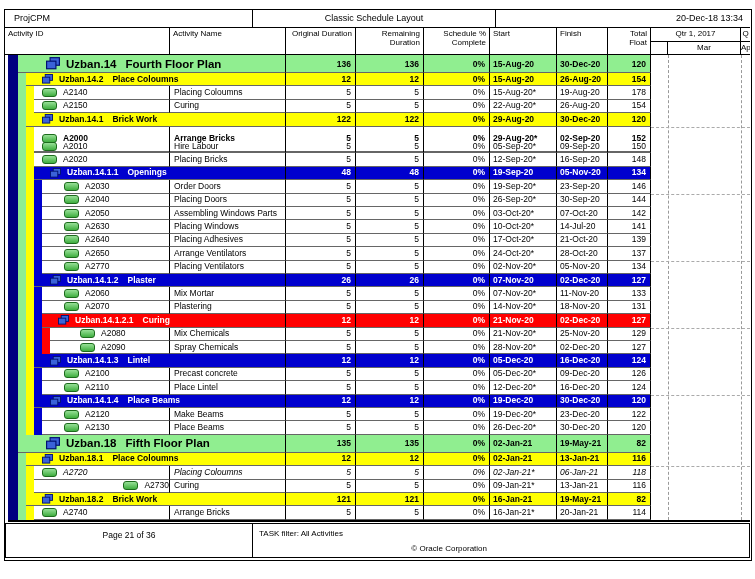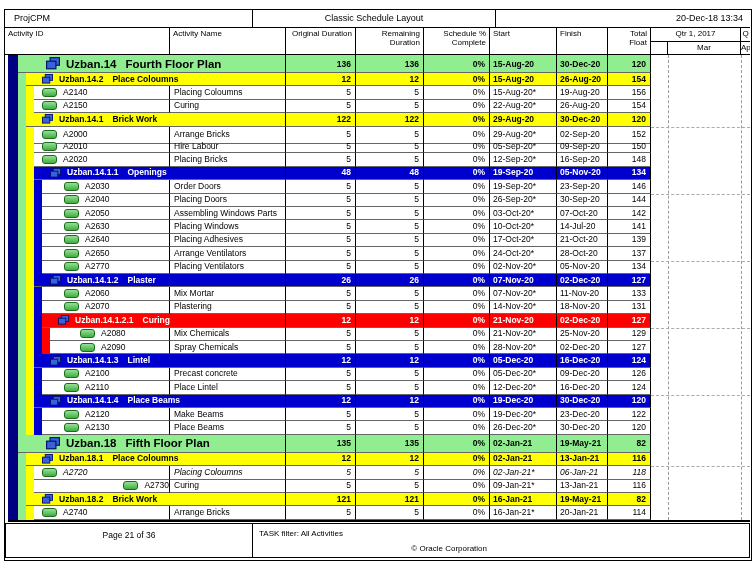--- a/index.html
+++ b/index.html
@@ -142,21 +142,21 @@
         <div class="cd cid ind3" style="width: 136px;">
           <div class="pill"></div>
           <span>A2140</span>
         </div>
         <div class="cd cname" style="width: 116px;">Placing Coloumns</div>
         <div class="cd num" style="width: 70px;">5</div>
         <div class="cd num" style="width: 68px;">5</div>
         <div class="cd num" style="width: 66px;">0%</div>
         <div class="cd date" style="width: 67px;">15-Aug-20*</div>
         <div class="cd date" style="width: 51px;">19-Aug-20</div>
-        <div class="cd num" style="width: 43px;">156</div>
+        <div class="cd num" style="width: 43px;">178</div>
         <div class="cd gantt" style="width: 99px;"></div>
       </div>
       <div class="row act" style="top: 44.8px; height: 13.4px; line-height: 13.4px;">
         <div class="strip" style="width: 10px; background: rgb(0, 0, 128);"></div>
         <div class="strip" style="width: 8px; background: rgb(144, 238, 144);"></div>
         <div class="strip" style="width: 8px; background: rgb(255, 255, 0);"></div>
         <div class="cd cid ind3" style="width: 136px;">
           <div class="pill"></div>
           <span>A2150</span>
         </div>
@@ -181,21 +181,21 @@
           <span class="btitle">Brick Work</span>
         </div>
         <div class="cd num" style="width: 70px;">122</div>
         <div class="cd num" style="width: 68px;">122</div>
         <div class="cd num" style="width: 66px;">0%</div>
         <div class="cd date" style="width: 67px;">29-Aug-20</div>
         <div class="cd date" style="width: 51px;">30-Dec-20</div>
         <div class="cd num" style="width: 43px;">120</div>
         <div class="cd gantt" style="width: 99px;"></div>
       </div>
-      <div class="row act" style="top: 71.6px; height: 17px; line-height: 13.4px;">
+      <div class="row act" style="top: 71.6px; height: 25px; line-height: 13.4px; font-weight: bold;">
         <div class="strip" style="width: 10px; background: rgb(0, 0, 128);"></div>
         <div class="strip" style="width: 8px; background: rgb(144, 238, 144);"></div>
         <div class="strip" style="width: 8px; background: rgb(255, 255, 0);"></div>
         <div class="cd cid ind3" style="width: 136px;">
           <div class="pill"></div>
           <span>A2000</span>
         </div>
         <div class="cd cname" style="width: 116px;">Arrange Bricks</div>
         <div class="cd num" style="width: 70px;">5</div>
         <div class="cd num" style="width: 68px;">5</div>

